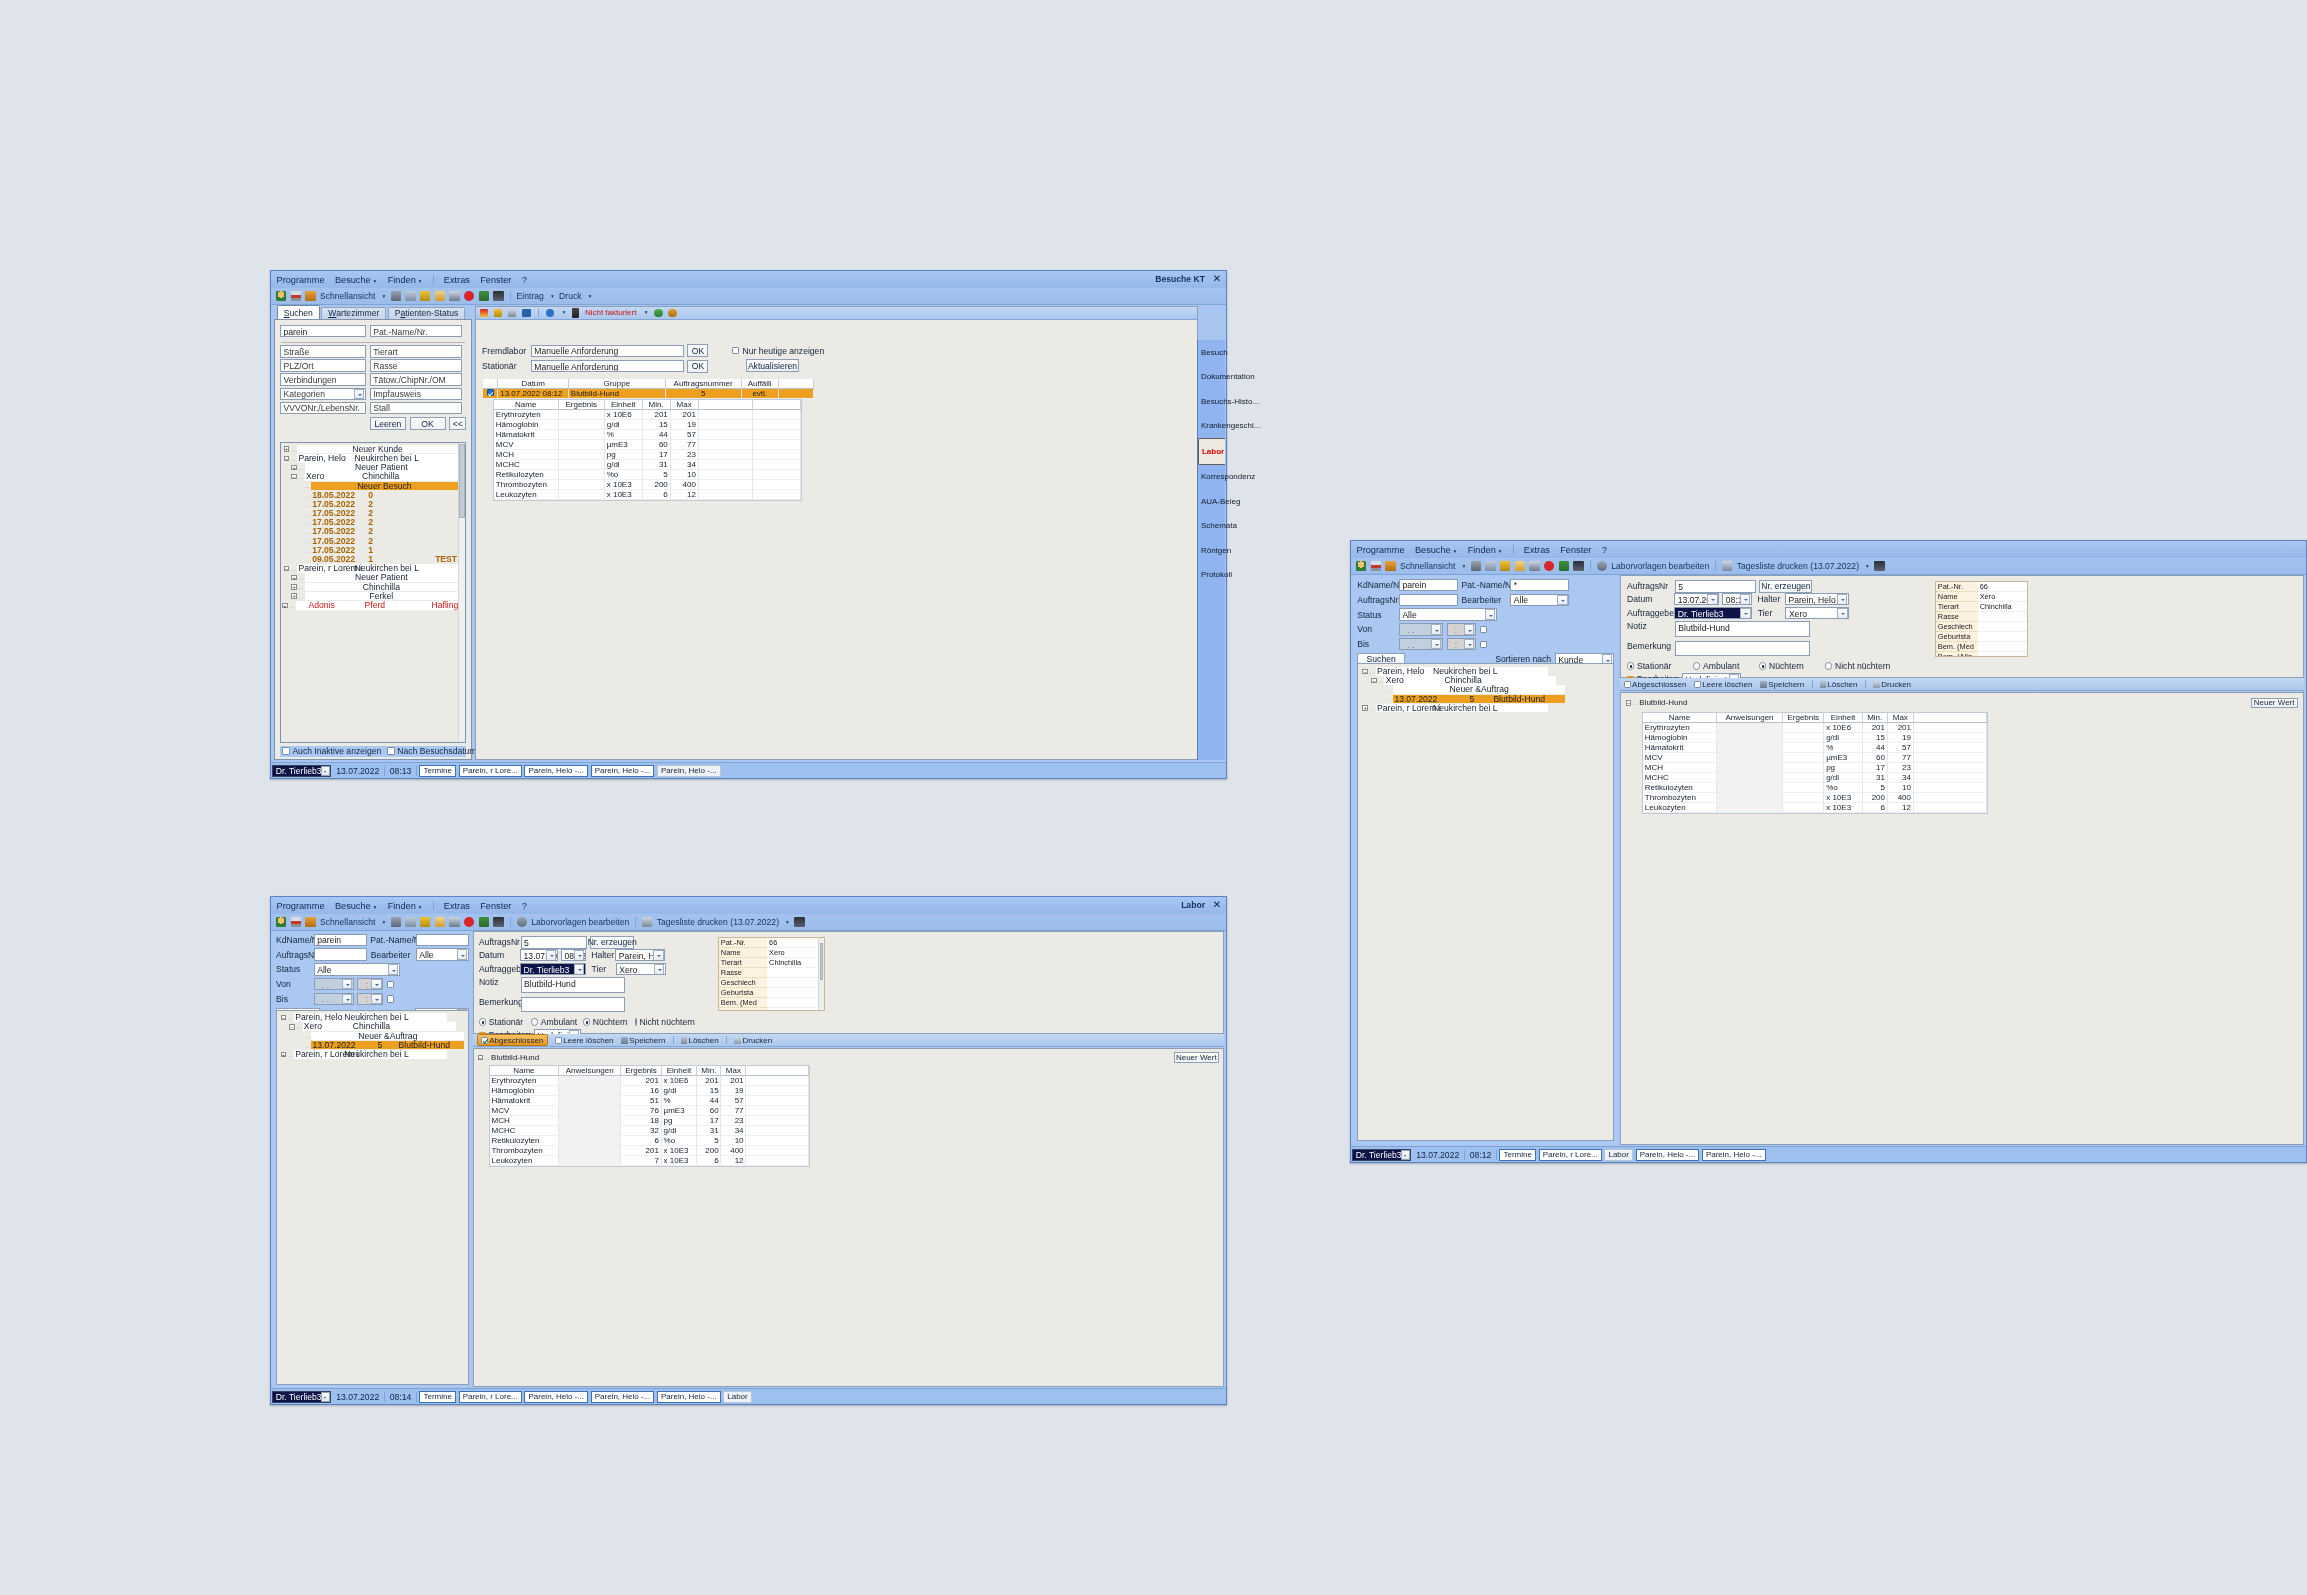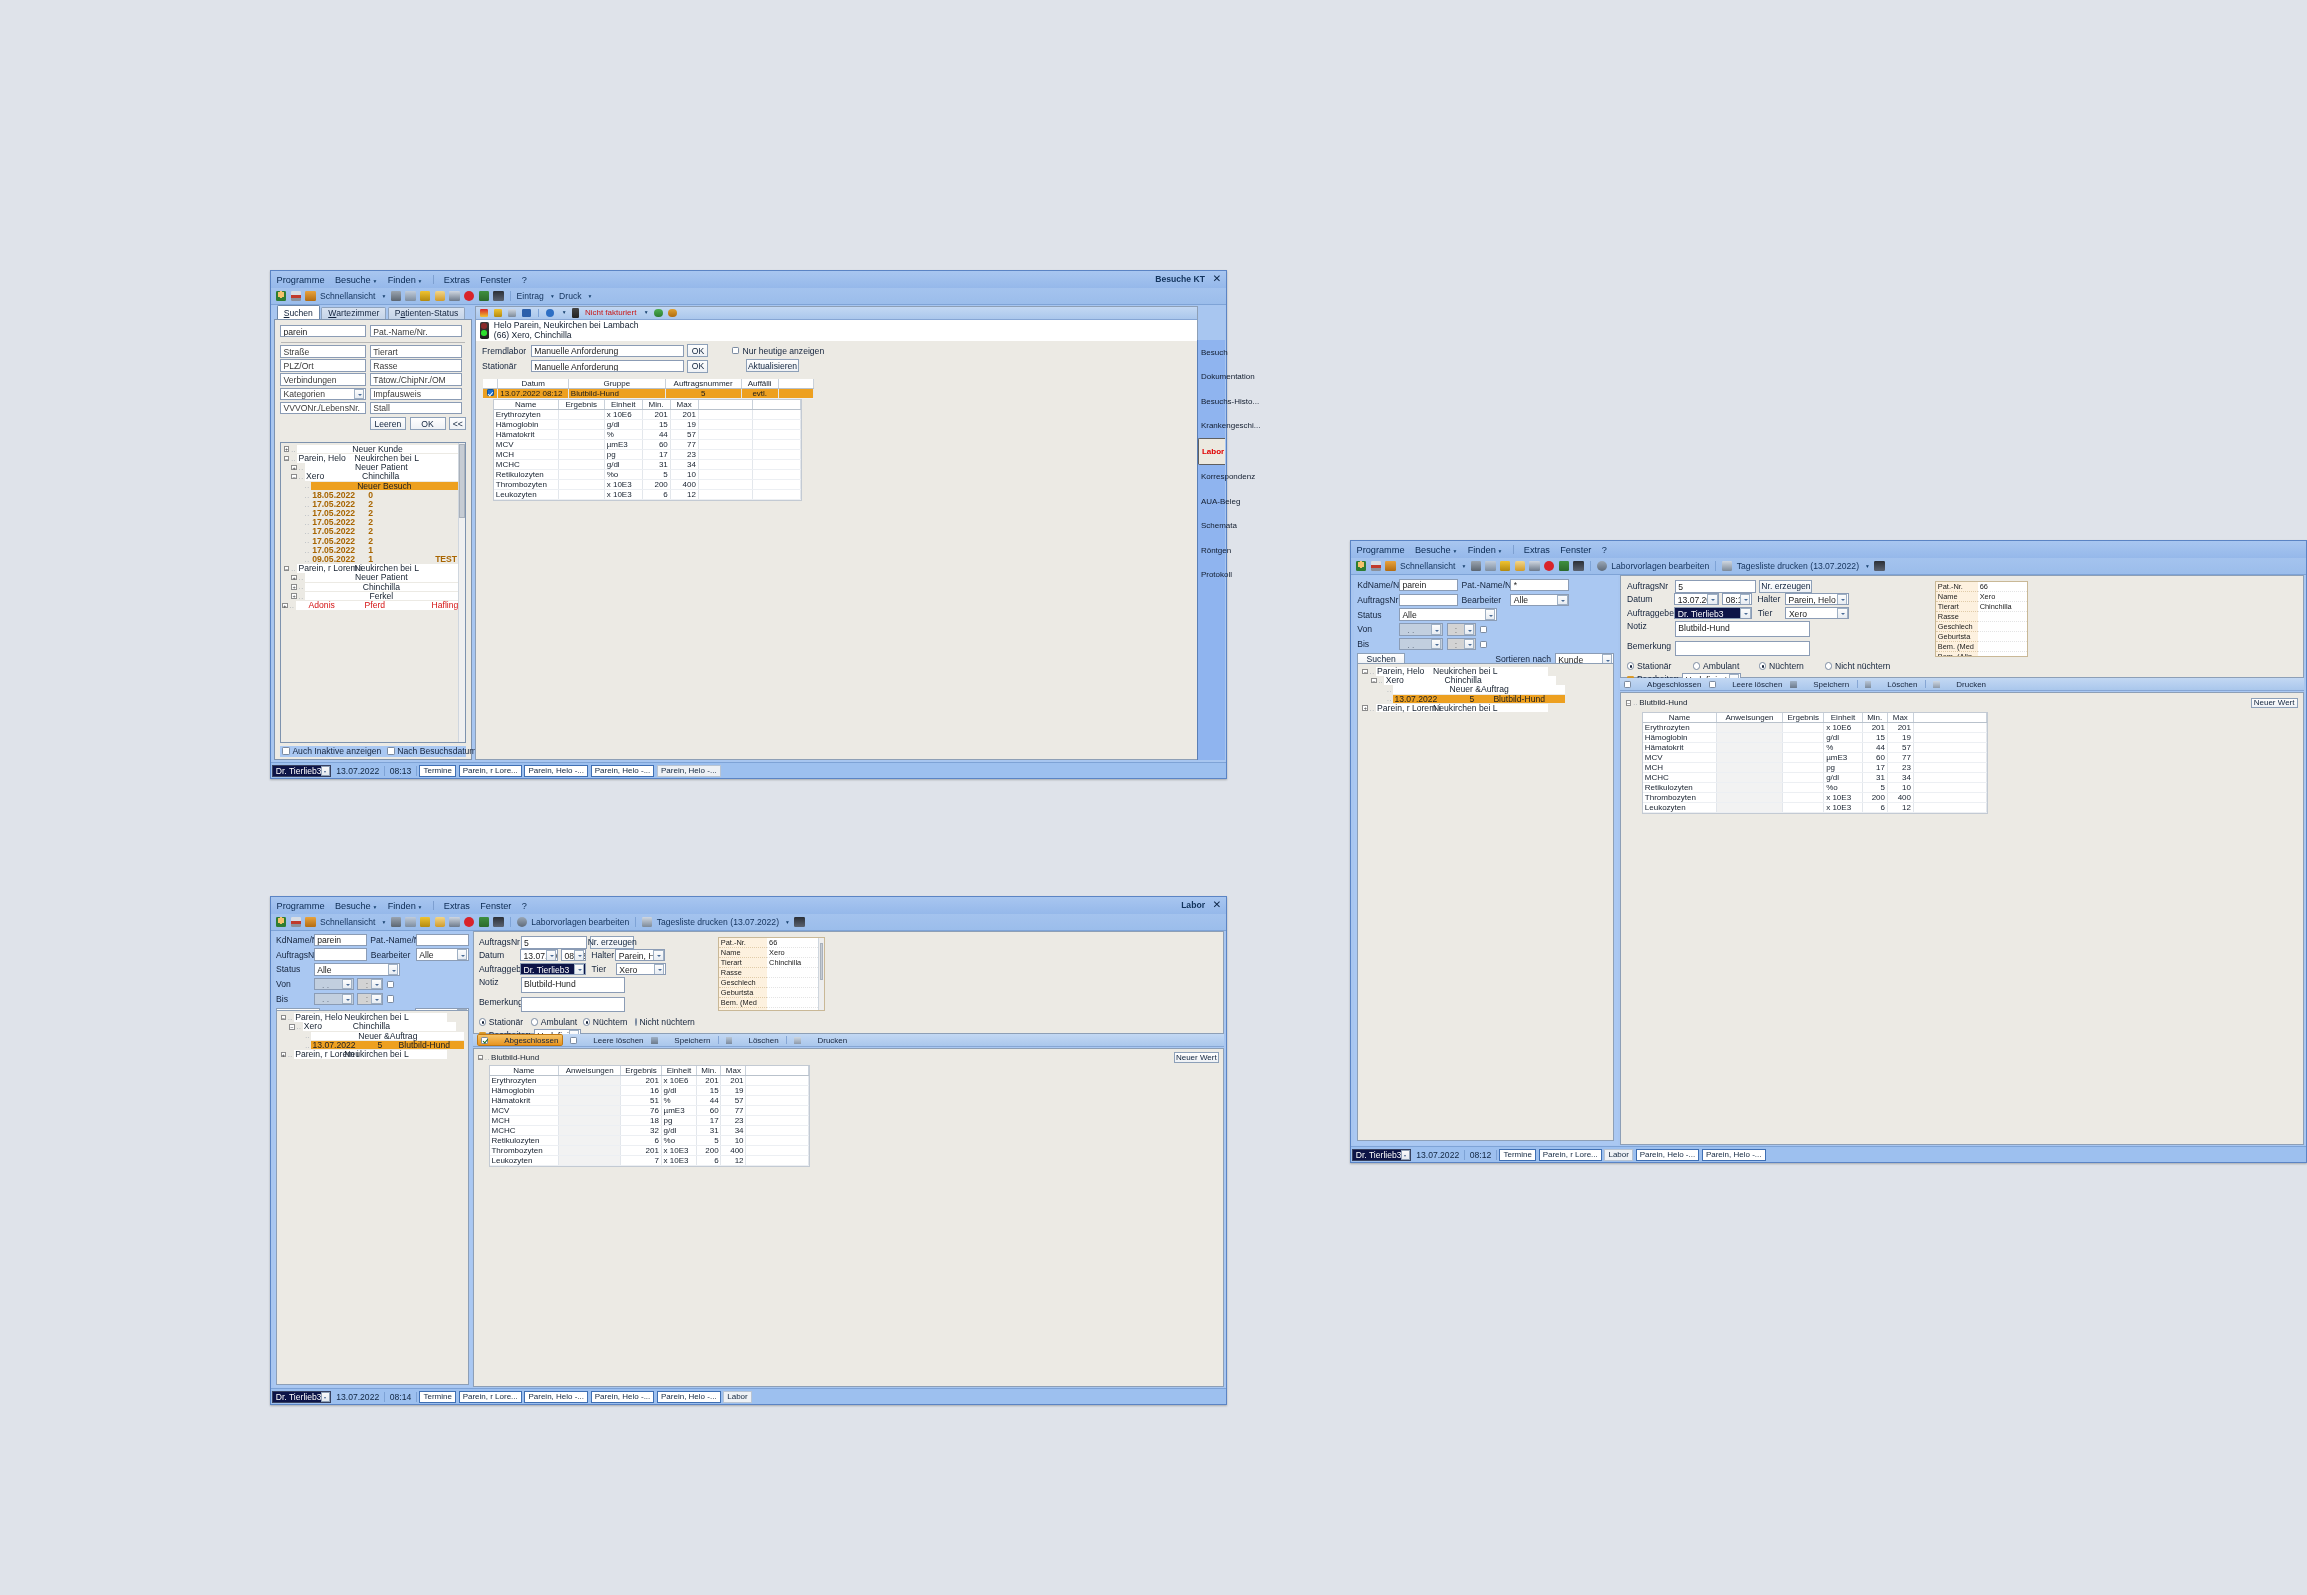--- a/index.html
+++ b/index.html
@@ -96,21 +96,21 @@
 
   
   .sidenav{background:#8fb4ef;border-left:0.6px solid #5b7fb5;}
   .sidenav .item{height:24.5px;display:flex;align-items:center;padding-left:3.1px;font-size:8px;
      color:#111c2e;cursor:pointer;white-space:nowrap;}
   .sidenav .item.active{background:#ece9e0;color:#e00000;font-weight:bold;border:0.6px solid #5f5f5f;
      border-right:none;border-radius:1.8px 0 0 1.8px;}
 
   .ac-bar{height:12.3px;background:linear-gradient(#c3d8f3,#aac7ec);display:flex;align-items:center;
      gap:8.6px;padding-left:3.7px;font-size:8px;color:#16243c;border-bottom:0.6px solid #86a6d4;}
-  .ac-chip{display:flex;align-items:center;gap:16px;}
+  .ac-chip{display:flex;align-items:center;gap:1px;}
   .ac-chip.sel{background:linear-gradient(#f6c468,#e8941f);border:0.6px solid #c07712;border-radius:1.8px;padding:0 3.1px;height:9.8px;}
   .hdrbar{background:#fff;border-bottom:0.6px solid #9fb0c5;display:flex;align-items:center;gap:4.9px;padding-left:3.7px;}
   .hdrbar .txt{font-size:8.6px;color:#101c2d;line-height:9.2px;}
   .redtxt{color:#c81616;}
   .scrollv{position:absolute;right:0;top:0;width:6.7px;bottom:0;background:#f0f0f0;border-left:0.6px solid #cfd6de;}
   .scrollv .thumb{position:absolute;left:0.6px;right:0.6px;background:#c6ccd4;border:0.6px solid #a9b1bb;box-sizing:border-box;}
 </style>
 </head>
 <body>
 
@@ -330,30 +330,20 @@
         <span class="tb-sep" style="height:7.4px;"></span>
         <span class="tb-ico" style="width:8.6px;height:8.6px;background:#2d6fc4;border-radius:50%;"></span>
         <span class="caret">▼</span>
         <span class="tb-ico" style="width:7.4px;height:9.2px;background:linear-gradient(#444,#222);border-radius:1.2px;"></span>
         <span class="redtxt" style="font-size:8px;">Nicht fakturiert</span>
         <span class="caret">▼</span>
         <span class="tb-ico" style="width:8.6px;height:8.6px;background:linear-gradient(#4caf50,#2e7d32);border-radius:50%;"></span>
         <span class="tb-ico" style="width:8.6px;height:8.6px;background:linear-gradient(#e0a030,#b06c10);border-radius:50%;"></span>
       </div>
 
-      <div class="hdrbar" style="height:21px;">
-        <span style="width:9.2px;height:16.6px;background:linear-gradient(#3a3a3a,#202020);border-radius:1.8px;position:relative;display:inline-block;">
-          <span style="position:absolute;left:1.8px;top:1.2px;width:5.5px;height:5.5px;border-radius:50%;background:#8a2b2b;"></span>
-          <span style="position:absolute;left:1.8px;top:8px;width:5.5px;height:5.5px;border-radius:50%;background:#2ee02e;"></span>
-        </span>
-        <span style="display:flex;flex-direction:column;">
-          <span class="txt">Helo Parein, Neukirchen bei Lambach</span>
-          <span class="txt">(66) Xero, Chinchilla</span>
-        </span>
-      </div>
 
       <div style="position:absolute;left:0;top:34px;right:0;bottom:0;background:#eceae4;">
         <div style="position:absolute;left:6.1px;top:3.7px;display:flex;align-items:center;gap:3.7px;">
           <span class="lbl" style="width:45px;">Fremdlabor</span>
           <div class="fld combo" style="width:153px;">Manuelle Anforderung</div>
           <div class="btn" style="width:21px;">OK</div>
         </div>
         <div style="position:absolute;left:6.1px;top:19px;display:flex;align-items:center;gap:3.7px;">
           <span class="lbl" style="width:45px;">Stationär</span>
           <div class="fld combo" style="width:153px;">Manuelle Anforderung</div>

